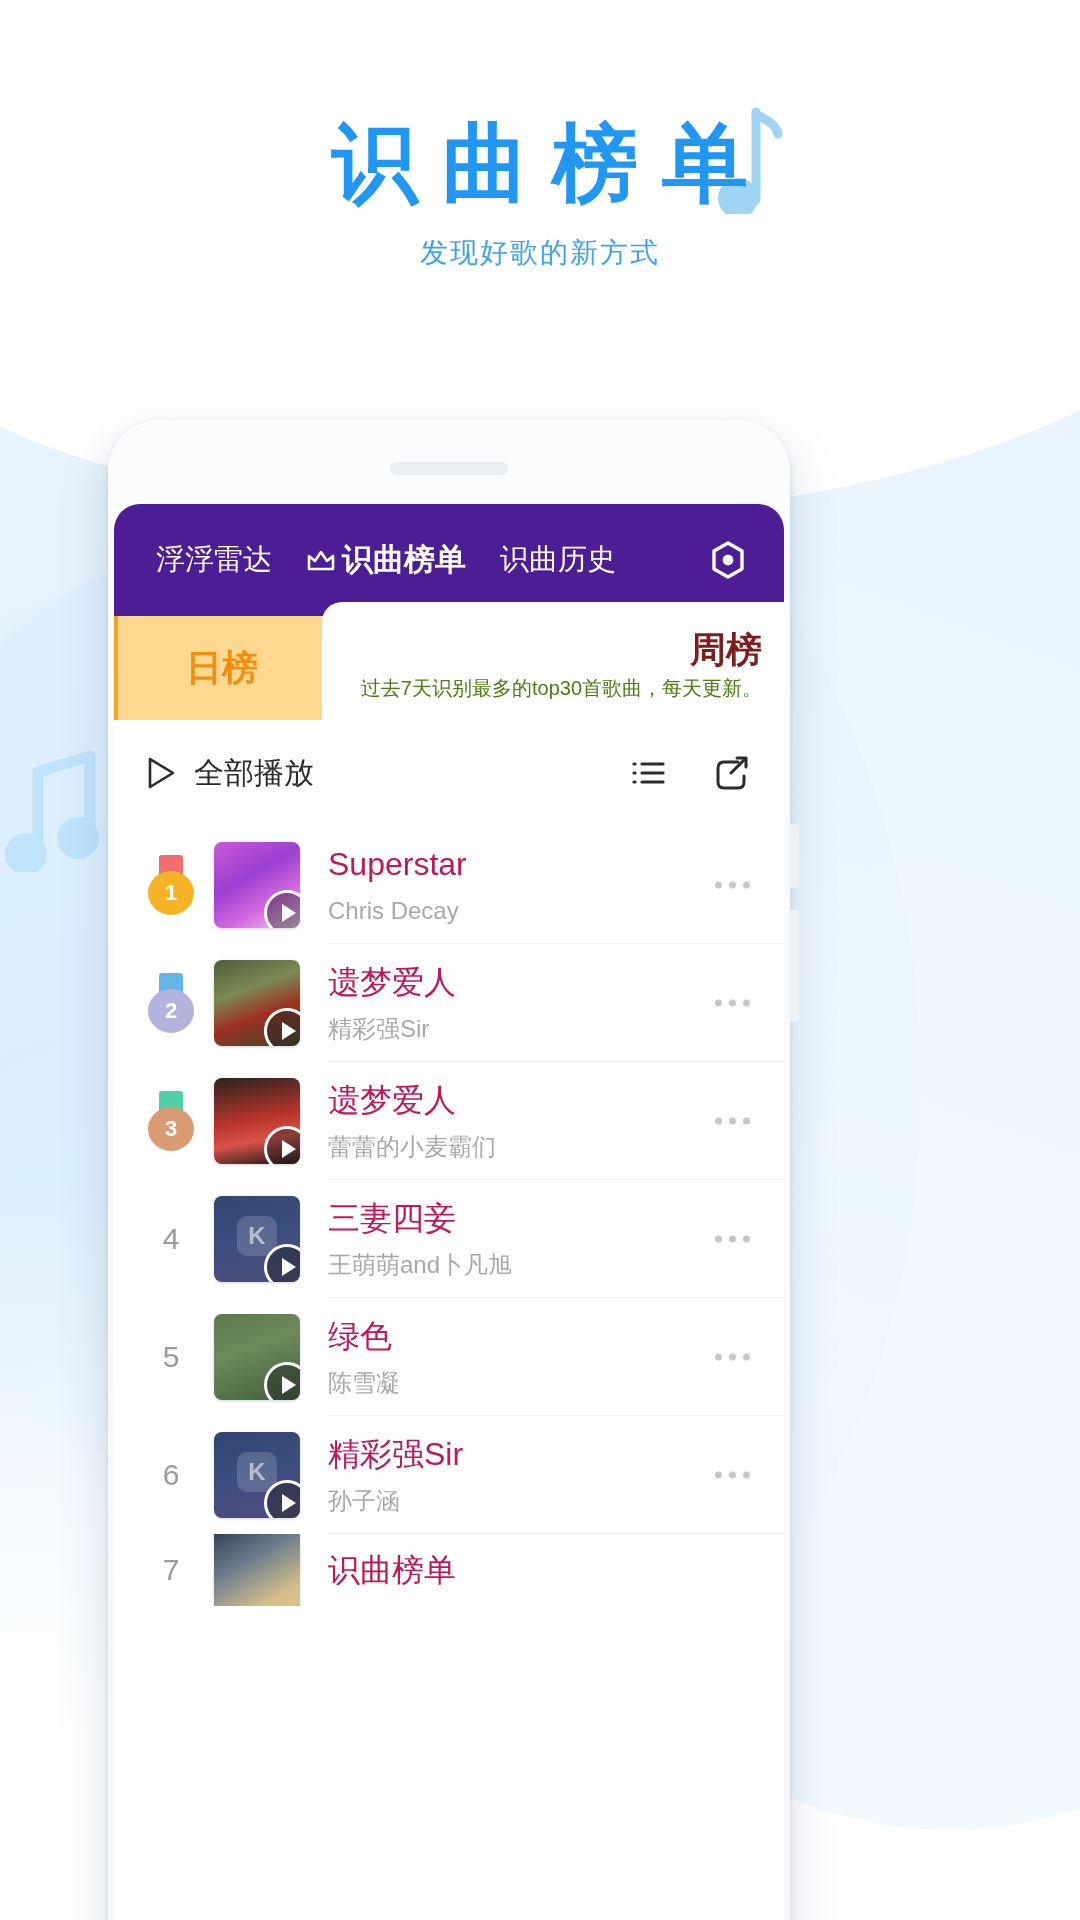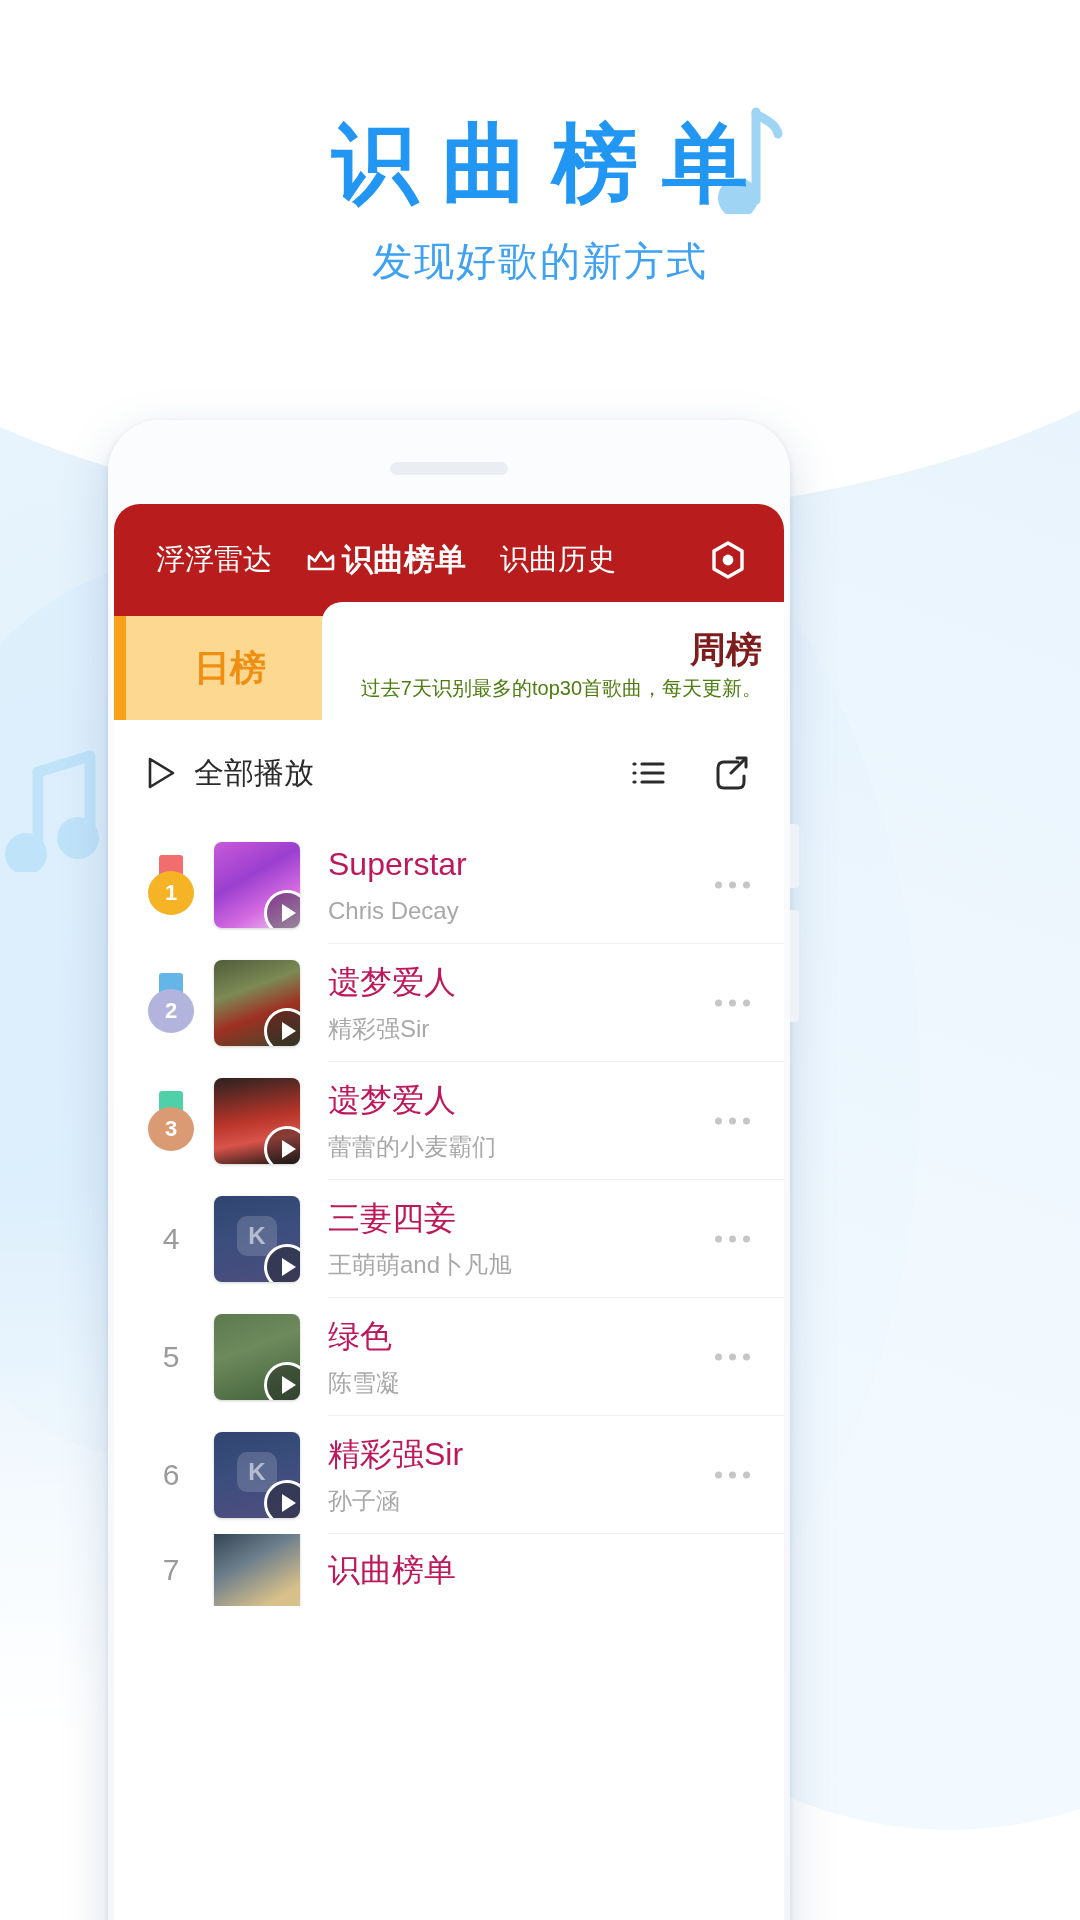--- a/index.html
+++ b/index.html
@@ -40,21 +40,21 @@
   
   .header{position:absolute;top:0;left:0;width:1080px;z-index:5;text-align:center;}
   .hero-title{
     margin:0;padding-top:118px;
     font-size:86px;font-weight:bold;letter-spacing:24px;
     color:#2196f3;line-height:1.05;
     text-indent:24px;
   }
   .hero-sub{
     margin:0;padding-top:26px;
-    font-size:40px;color:#3ea1f2;letter-spacing:2px;font-weight:normal;
+    font-size:28px;color:#3ea1f2;letter-spacing:2px;font-weight:normal;
   }
   .note-deco{
     position:absolute;left:694px;top:104px;width:90px;height:110px;
   }
   .note-left{
     position:absolute;left:4px;top:742px;width:100px;height:130px;z-index:1;
   }
 
   
   .phone{
@@ -76,39 +76,39 @@
     background:#eef1f5;border-radius:0 4px 4px 0;
   }
   .screen{
     position:absolute;left:6px;top:84px;width:670px;height:1456px;
     background:#ffffff;overflow:hidden;
     border-radius:26px 26px 0 0;
   }
 
   
   .appbar{
-    position:relative;height:112px;background:#b91c1c;
+    position:relative;height:112px;background:#4c1d95;
     border-radius:22px 22px 0 0;
     display:flex;align-items:center;
   }
   .nav-tabs{display:flex;align-items:center;padding-left:42px;gap:34px;}
   .nav-tab{
     color:#ffffff;font-size:29px;white-space:nowrap;display:flex;align-items:center;gap:6px;
   }
   .nav-tab.active{font-weight:bold;font-size:31px;}
   .crown-ico{display:inline-block;width:30px;height:24px;}
   .gear-btn{
     position:absolute;right:34px;top:50%;transform:translateY(-50%);
     width:44px;height:44px;
   }
 
   
   .tabstrip{position:relative;height:104px;background:#f9a01b;}
   .tab-day{
-    position:absolute;left:12px;top:0;width:208px;height:104px;
+    position:absolute;left:4px;top:0;width:208px;height:104px;
     background:#fcd890;display:flex;align-items:center;justify-content:center;
     color:#ef8f12;font-size:36px;font-weight:bold;
   }
   .tab-week-panel{
     position:absolute;left:208px;top:-14px;right:0;height:118px;
     background:#ffffff;border-radius:20px 0 0 0;
     padding:10px 22px 0 0;box-sizing:border-box;
     display:flex;flex-direction:column;align-items:flex-end;justify-content:center;
   }
   .tab-week{color:#7f1d1d;font-size:36px;font-weight:bold;line-height:1.1;}

